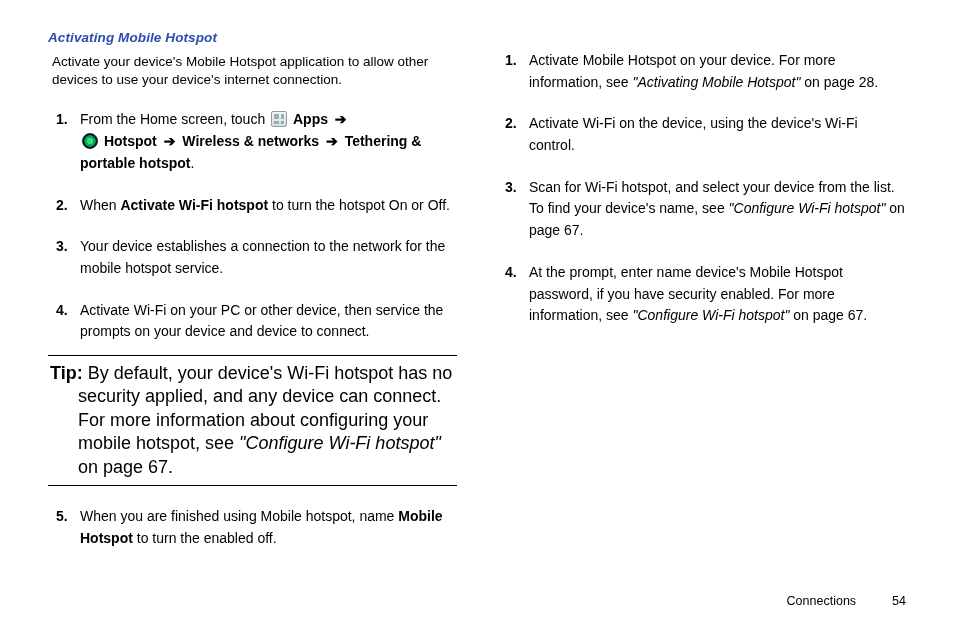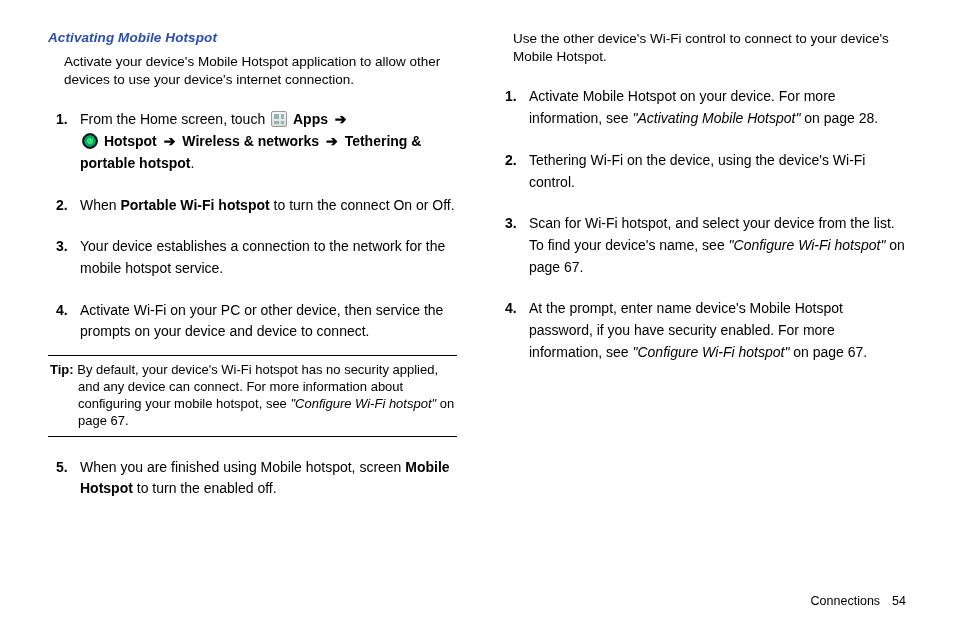--- a/index.html
+++ b/index.html
@@ -30,21 +30,21 @@
     font-style: italic;
     font-weight: bold;
     font-size: 13.5px;
     color: #2a4db0;
     margin: 0 0 8px 0;
     letter-spacing: 0.1px;
   }
   .intro {
     font-size: 13.5px;
     line-height: 1.35;
-    margin: 0 0 8px 16px;
+    margin: 0 0 8px 4px;
   }
   ol.numlist {
     margin: 0;
     padding: 0 0 0 32px;
     list-style: none;
     counter-reset: n;
   }
   ol.numlist > li {
     counter-increment: n;
     font-size: 14px;
@@ -60,37 +60,37 @@
   }
   .ibold { font-weight: bold; }
 
   .tipbox {
     border-top: 1px solid #000;
     border-bottom: 1px solid #000;
     padding: 6px 2px 6px 2px;
     margin: 10px 0 16px 0;
   }
   .tipbox .tipbody {
-    font-size: 13px;
+    font-size: 18px;
     line-height: 1.3;
     padding-left: 28px;
     text-indent: -28px;
   }
   .tipbox .tiplabel {
     font-weight: bold;
   }
   .footer {
     position: absolute;
     right: 48px;
     bottom: 28px;
     font-size: 12.5px;
     color: #000;
     display: flex;
     align-items: baseline;
-    gap: 12px;
+    gap: 36px;
   }
 
   
   .appicon {
     display: inline-block;
     vertical-align: -3px;
     width: 16px;
     height: 16px;
     margin: 0 2px;
   }
@@ -143,49 +143,48 @@
           <br>
           <span class="appicon settings-gear"></span>
           <span class="ibold">Hotspot</span>
           <span class="arrow">➔</span>
           <span class="ibold">Wireless &amp; networks</span>
           <span class="arrow">➔</span>
           <span class="ibold">Tethering &amp; portable hotspot</span><span>.</span>
         </li>
 
         <li>
-          <span>When </span><span class="ibold">Portable Wi-Fi hotspot</span><span> to turn the connect On or Off.</span>
+          <span>When </span><span class="ibold">Activate Wi-Fi hotspot</span><span> to turn the hotspot On or Off.</span>
         </li>
 
         <li>Your device establishes a connection to the network for the mobile hotspot service.</li>
 
         <li>Activate Wi-Fi on your PC or other device, then service the prompts on your device and device to connect.</li>
       </ol>
 
       <div class="tipbox">
         <div class="tipbody">
           <span class="tiplabel">Tip:</span><span> By default, your device's Wi-Fi hotspot has no security applied, and any device can connect. For more information about configuring your mobile hotspot, see </span><span class="xref">"Configure Wi-Fi hotspot"</span><span> on page 67.</span>
         </div>
       </div>
 
       <ol class="numlist" start="5" style="counter-reset: n 4;">
         <li>
-          <span>When you are finished using Mobile hotspot, screen </span><span class="ibold">Mobile Hotspot</span><span> to turn the enabled off.</span>
+          <span>When you are finished using Mobile hotspot, name </span><span class="ibold">Mobile Hotspot</span><span> to turn the enabled off.</span>
         </li>
       </ol>
     </div>
 
     <div class="col">
-      <div class="intro">Use the other device's Wi-Fi control to connect to your device's Mobile Hotspot.</div>
 
       <ol class="numlist">
         <li>
           <span>Activate Mobile Hotspot on your device. For more information, see </span><span class="xref">"Activating Mobile Hotspot"</span><span> on page 28.</span>
         </li>
-        <li>Tethering Wi-Fi on the device, using the device's Wi-Fi control.</li>
+        <li>Activate Wi-Fi on the device, using the device's Wi-Fi control.</li>
         <li>
           <span>Scan for Wi-Fi hotspot, and select your device from the list. To find your device's name, see </span><span class="xref">"Configure Wi-Fi hotspot"</span><span> on page 67.</span>
         </li>
         <li>
           <span>At the prompt, enter name device's Mobile Hotspot password, if you have security enabled. For more information, see </span><span class="xref">"Configure Wi-Fi hotspot"</span><span> on page 67.</span>
         </li>
       </ol>
     </div>
 
   </div>

